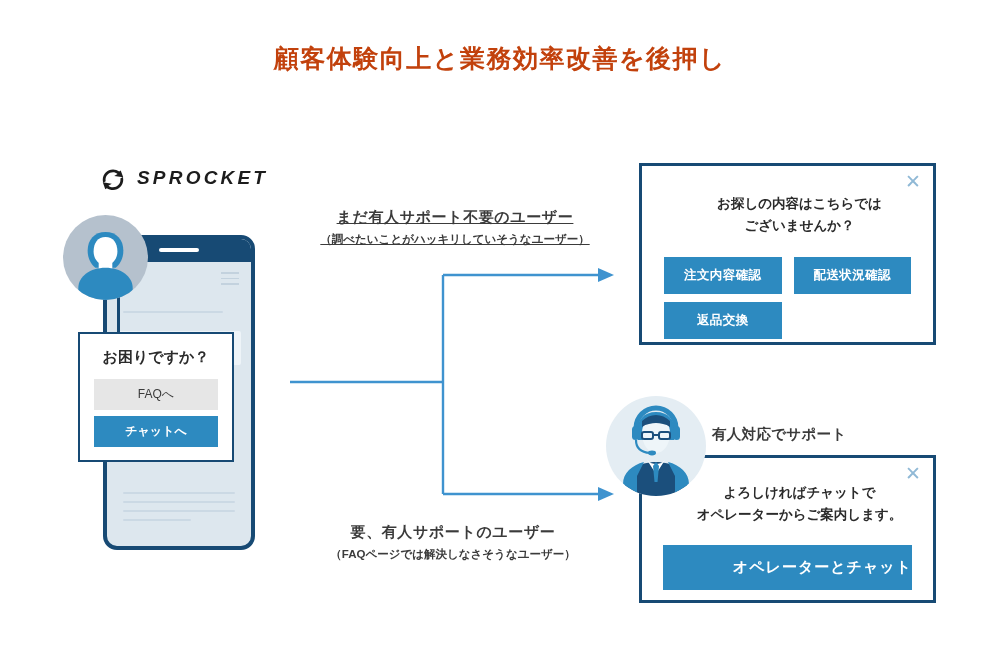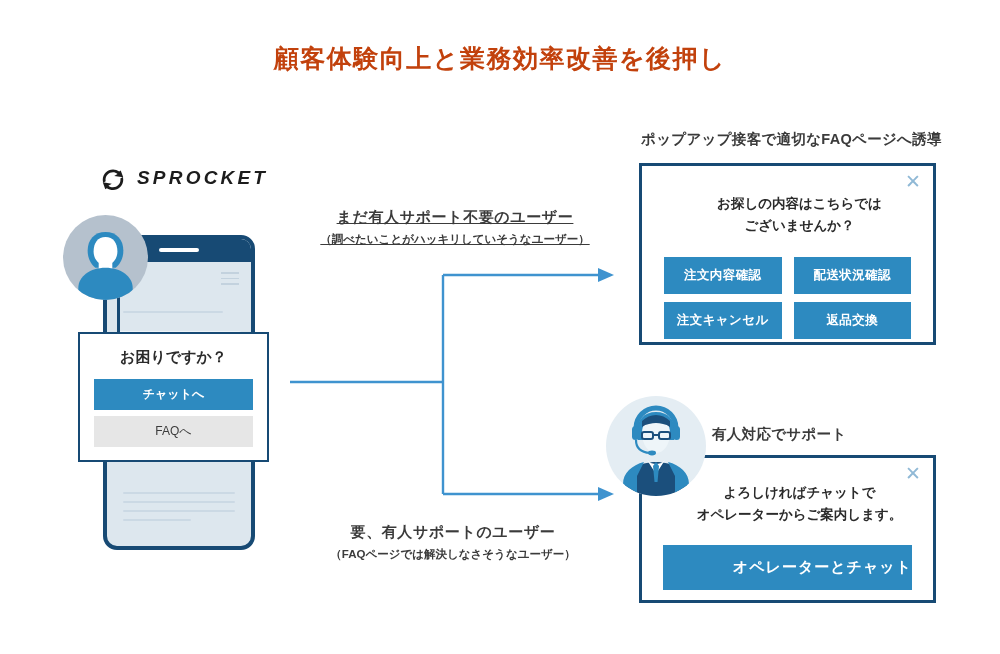--- a/index.html
+++ b/index.html
@@ -115,21 +115,21 @@
     background: #cbd9e4;
     border-radius: 1px;
     margin-bottom: 7px;
   }
 
   
   .phone-popup {
     position: absolute;
     left: 78px;
     top: 332px;
-    width: 191px;
+    width: 156px;
     height: 130px;
     background: #ffffff;
     border: 2.5px solid #174a74;
     box-sizing: border-box;
     padding: 14px 14px 0 14px;
   }
   .phone-popup-title {
     text-align: center;
     font-size: 15px;
     font-weight: 700;
@@ -339,45 +339,43 @@
         <path d="M50 20 c-13 0-21 9-21 22 0 9 4 16 9 20 l24 0 c5-4 9-11 9-20 0-13-8-22-21-22Z" fill="#2d8ac0"></path>
         <path d="M50 26 c-9 0-14 7-14 17 0 9 6 16 14 16 s14-7 14-16 c0-10-5-17-14-17Z" fill="#ffffff"></path>
         <path d="M42 54 h16 v12 h-16 z" fill="#ffffff"></path>
         <path d="M50 62 c-18 0-32 10-32 24 v18 h64 v-18 c0-14-14-24-32-24Z" fill="#2d8ac0"></path>
       </g>
     </svg>
   </span>
 
   <div class="phone-popup">
     <div class="phone-popup-title">お困りですか？</div>
+    <button class="pp-btn secondary">FAQへ</button>
     <button class="pp-btn primary">チャットへ</button>
-    <button class="pp-btn secondary">FAQへ</button>
   </div>
 
   <div class="branch-label label-top">
     <div class="main">まだ有人サポート不要のユーザー</div>
     <div class="sub">（調べたいことがハッキリしていそうなユーザー）</div>
   </div>
   <div class="branch-label label-bottom">
     <div class="main">要、有人サポートのユーザー</div>
     <div class="sub">（FAQページでは解決しなさそうなユーザー）</div>
   </div>
 
-  <div class="caption caption-faq">ポップアップ接客で適切なFAQページへ誘導</div>
 
   <div class="popup popup-faq">
     <div class="popup-close">✕</div>
     <div class="popup-text">
       <div>お探しの内容はこちらでは</div>
       <div>ございませんか？</div>
     </div>
     <div class="faq-grid">
       <button class="faq-btn">注文内容確認</button>
       <button class="faq-btn">配送状況確認</button>
-      <button class="faq-btn">注文キャンセル</button>
       <button class="faq-btn">返品交換</button>
     </div>
   </div>
 
   <div class="caption caption-op">有人対応でサポート</div>
 
   <span class="op-avatar">
     <svg viewBox="0 0 100 100" width="100" height="100" aria-hidden="true">
       <circle cx="50" cy="50" r="50" fill="#e4edf3"></circle>
       <clipPath id="clipOp">

